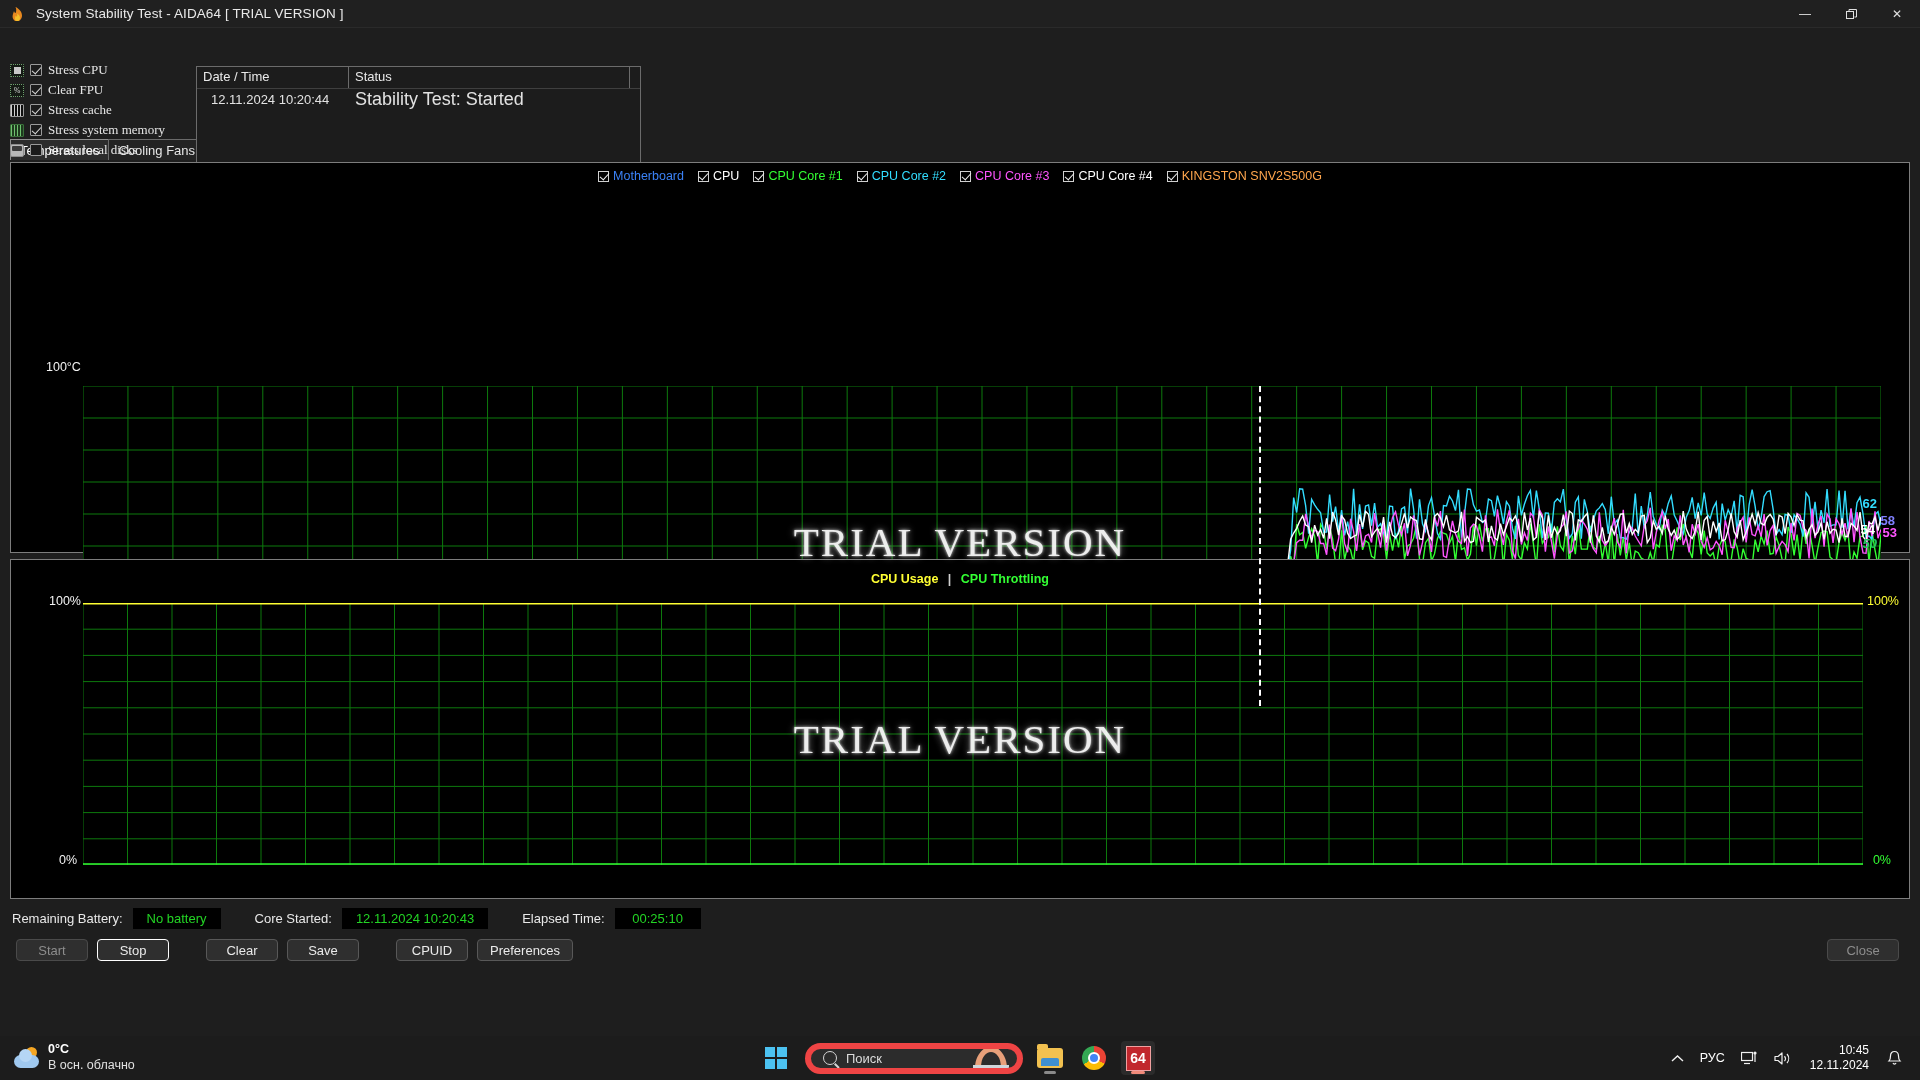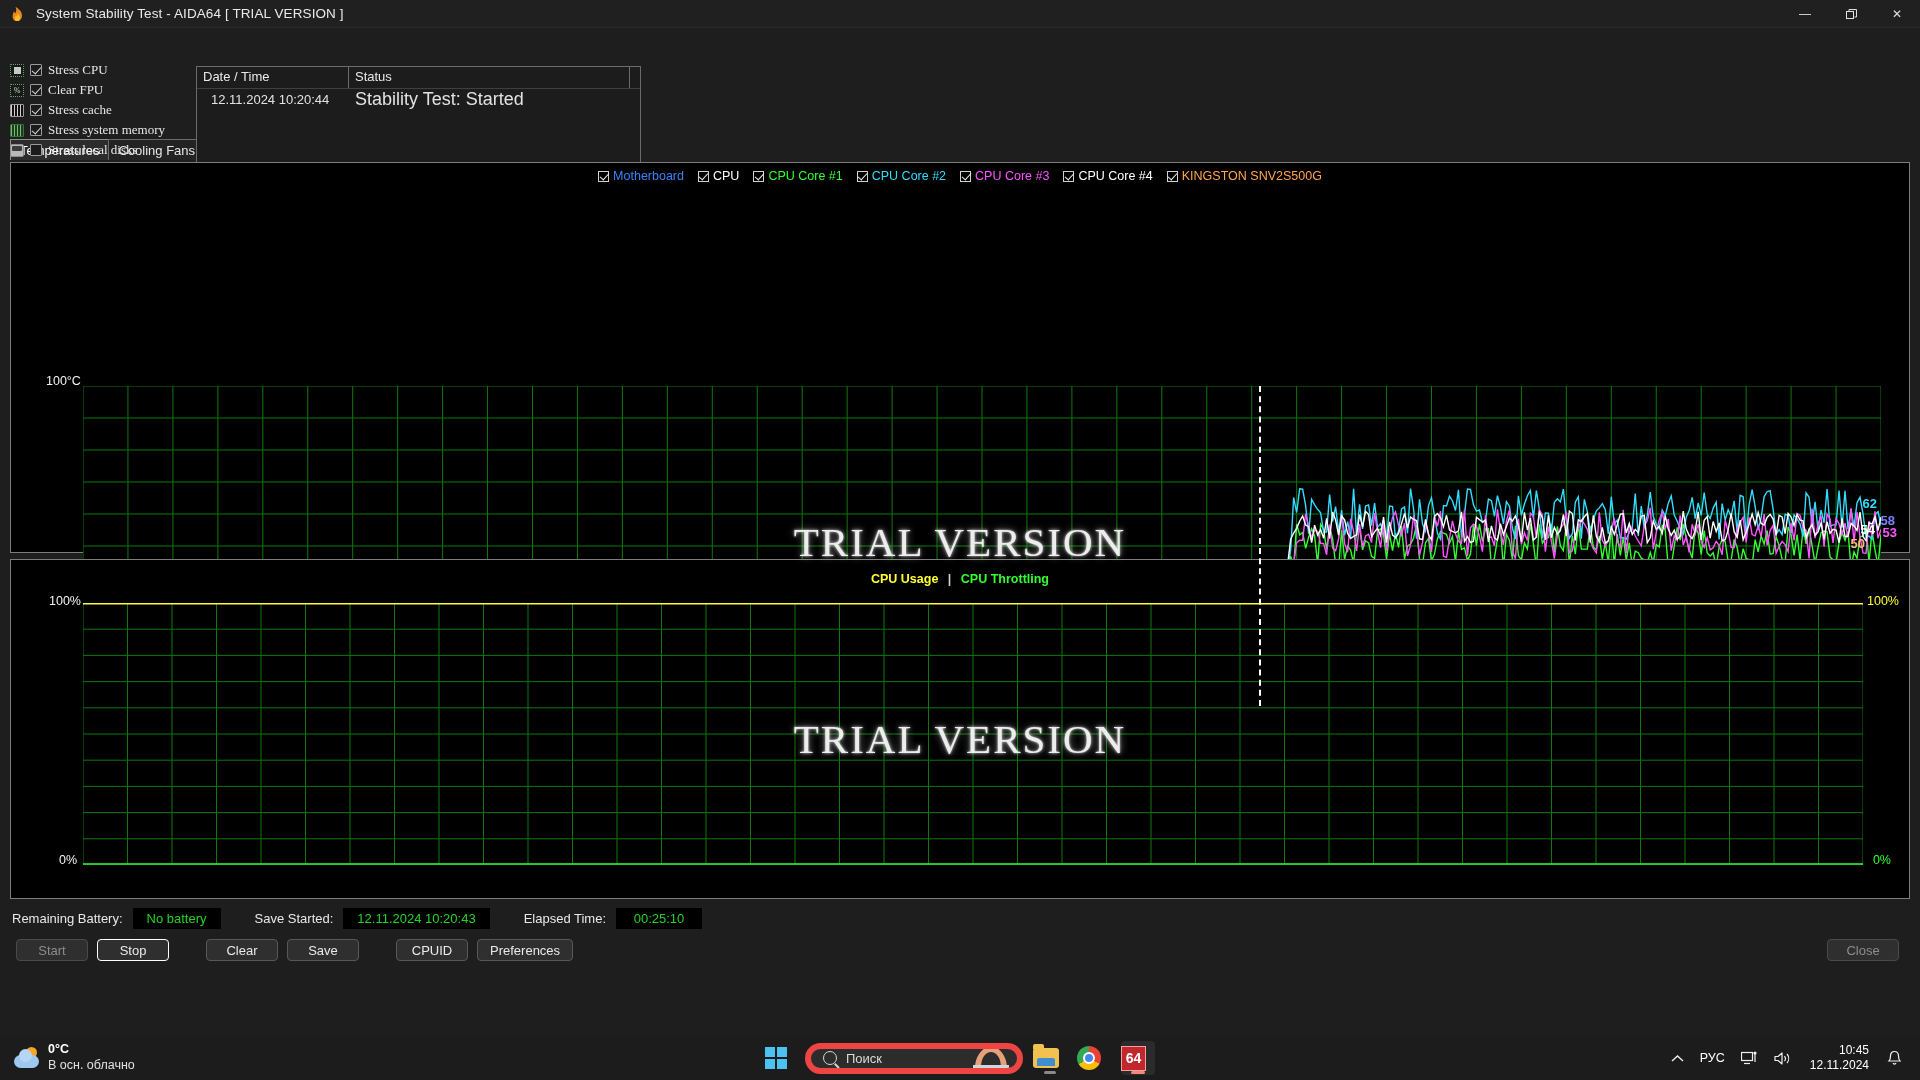--- a/index.html
+++ b/index.html
@@ -172,21 +172,21 @@
     position:relative; overflow:hidden;
   }
   #searchbox .sicon { width:14px; height:14px; border:1.6px solid #d5d5d5; border-radius:50%;
      margin-right:9px; position:relative; flex:none; }
   #searchbox .sicon:after { content:""; position:absolute; right:-4px; bottom:-3px;
      width:6px; height:1.6px; background:#d5d5d5; transform:rotate(45deg); }
   #searchbox .stext { font-size:13px; color:#dcdcdc; }
   #searchbox .arch { position:absolute; right:6px; bottom:0px; width:40px; height:26px; }
 
   .tbicon { width:34px; height:34px; position:relative; display:flex;
-            align-items:center; justify-content:flex-start; }
+            align-items:center; justify-content:center; }
   .tbicon .under { position:absolute; bottom:1px; left:50%; transform:translateX(-50%);
             width:12px; height:3px; border-radius:2px; background:#8a8a8a; }
   .folder { width:26px; height:20px; background:#f2c150; border-radius:3px; position:relative; }
   .folder:before { content:""; position:absolute; left:0; top:-4px; width:11px; height:5px;
      background:#f2c150; border-radius:2px 2px 0 0; }
   .folder:after { content:""; position:absolute; left:4px; bottom:2px; width:18px; height:8px;
      background:#3f8fd0; border-radius:2px 2px 0 0;}
   .chrome { width:24px; height:24px; border-radius:50%;
      background:conic-gradient(#ea4335 0 33%, #fbbc05 33% 66%, #34a853 66% 100%);
      position:relative; }
@@ -312,21 +312,21 @@
       <div class="item">
         <span class="lchk"></span>
         <span style="color:#ffffff">CPU Core #4</span>
       </div>
       <div class="item">
         <span class="lchk"></span>
         <span style="color:#ffa64d">KINGSTON SNV2S500G</span>
       </div>
     </div>
 
-    <div class="axis-lbl" style="left:35px; top:211px;">100°C</div>
+    <div class="axis-lbl" style="left:35px; top:197px;">100°C</div>
     <div class="axis-lbl" style="left:44px; top:528px;">0°C</div>
 
     <div class="plot" id="temp-plot" style="left:72px; top:223px; right:28px; height:320px;">
       <svg id="temp-svg" width="100%" height="100%" preserveAspectRatio="none" viewBox="0 0 1800 320">
           <line x1="0" y1="0" x2="0" y2="320" stroke="#0d7a0d" stroke-width="1"></line>
           <line x1="45" y1="0" x2="45" y2="320" stroke="#0d7a0d" stroke-width="1"></line>
           <line x1="90" y1="0" x2="90" y2="320" stroke="#0d7a0d" stroke-width="1"></line>
           <line x1="135" y1="0" x2="135" y2="320" stroke="#0d7a0d" stroke-width="1"></line>
           <line x1="180" y1="0" x2="180" y2="320" stroke="#0d7a0d" stroke-width="1"></line>
           <line x1="225" y1="0" x2="225" y2="320" stroke="#0d7a0d" stroke-width="1"></line>
@@ -387,21 +387,21 @@
 
     <div class="dashline" id="temp-dash" style="left:1248px; top:223px; height:320px;"></div>
     <div class="time-lbl" style="left:1210px; top:546px;">10:20:43</div>
 
     <div class="watermark" style="top:355px;">TRIAL VERSION</div>
 
     <div class="val-lbl" style="right:32px; top:333px; color:#33ddff;">62</div>
     <div class="val-lbl" style="right:14px; top:350px; color:#8080ff;">58</div>
     <div class="val-lbl" style="right:34px; top:359px; color:#ffffff;">54</div>
     <div class="val-lbl" style="right:12px; top:362px; color:#ff55ff;">53</div>
-    <div class="val-lbl" style="right:44px; top:373px; color:#fdba74;">50</div>
+    <div class="val-lbl" style="right:32px; top:373px; color:#22c55e;font-style:italic;">50</div>
     <div class="val-lbl" style="right:32px; top:423px; color:#ffff33;">33</div>
     <div class="val-lbl" style="right:10px; top:414px; color:#ffa64d;">35</div>
   </div>
 
   <div class="panel" id="panel-cpu">
 
     <div class="legend2">
       <span style="color:#ffff33">CPU Usage</span>
       <span style="color:#d0d0d0; margin:0 6px;">|</span>
       <span style="color:#33ff33">CPU Throttling</span>
@@ -471,21 +471,21 @@
         </svg>
     </div>
 
     <div class="watermark" style="top:155px;">TRIAL VERSION</div>
   </div>
 </div>
 
 <div id="statusrow">
   <span class="lab">Remaining Battery:</span>
   <span class="valbox green">No battery</span>
-  <span class="lab">Save Started:</span>
+  <span class="lab">Core Started:</span>
   <span class="valbox green" style="min-width:140px">12.11.2024 10:20:43</span>
   <span class="lab">Elapsed Time:</span>
   <span class="valbox green" style="min-width:86px">00:25:10</span>
 </div>
 
 <div id="btnrow">
   <div class="btn disabled">Start</div>
   <div class="btn focus">Stop</div>
   <div class="btn gap">Clear</div>
   <div class="btn">Save</div>

